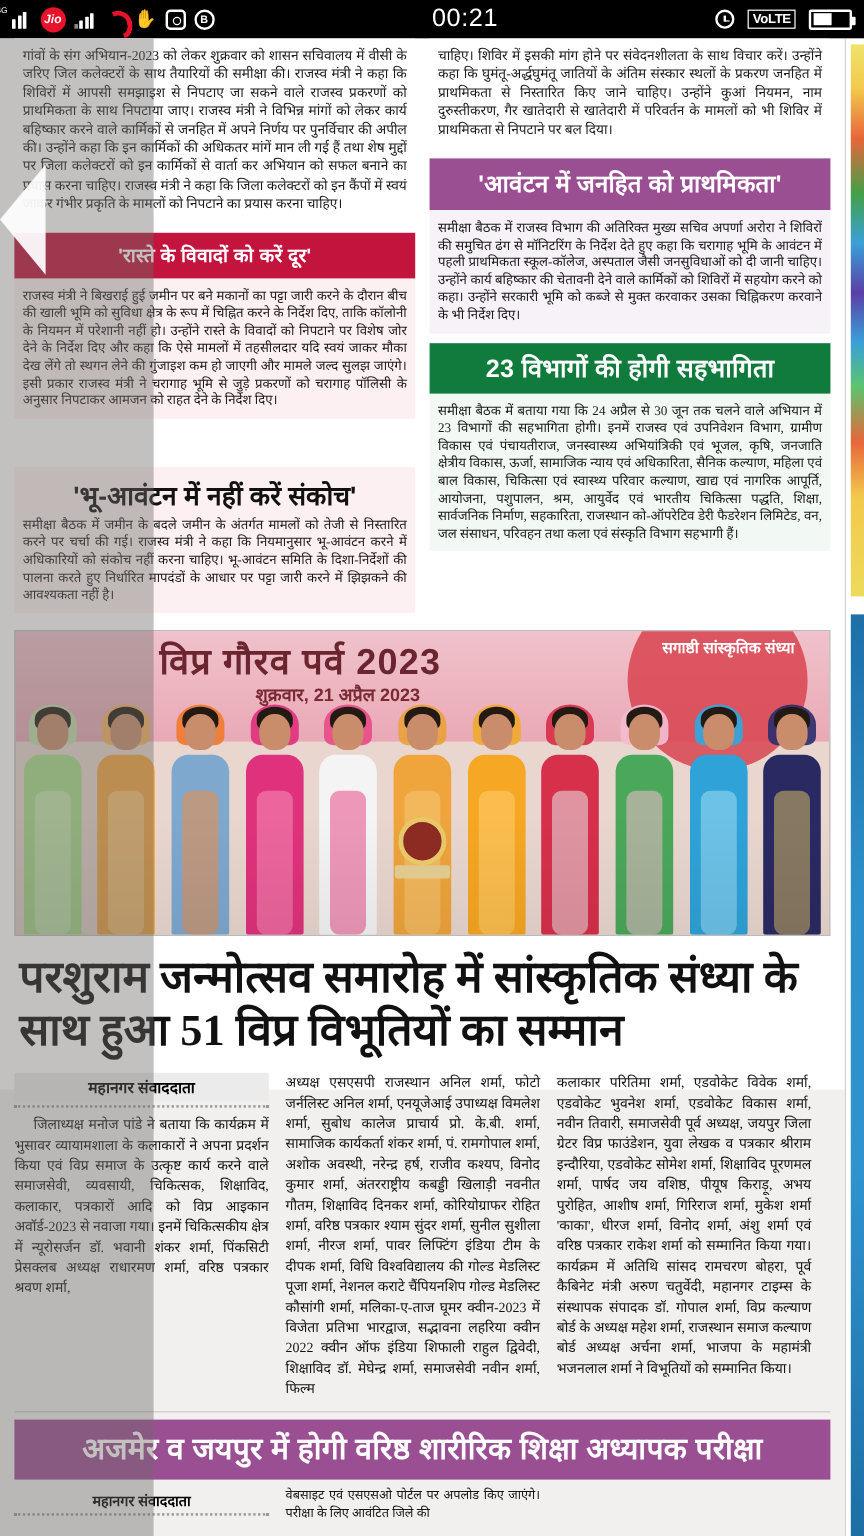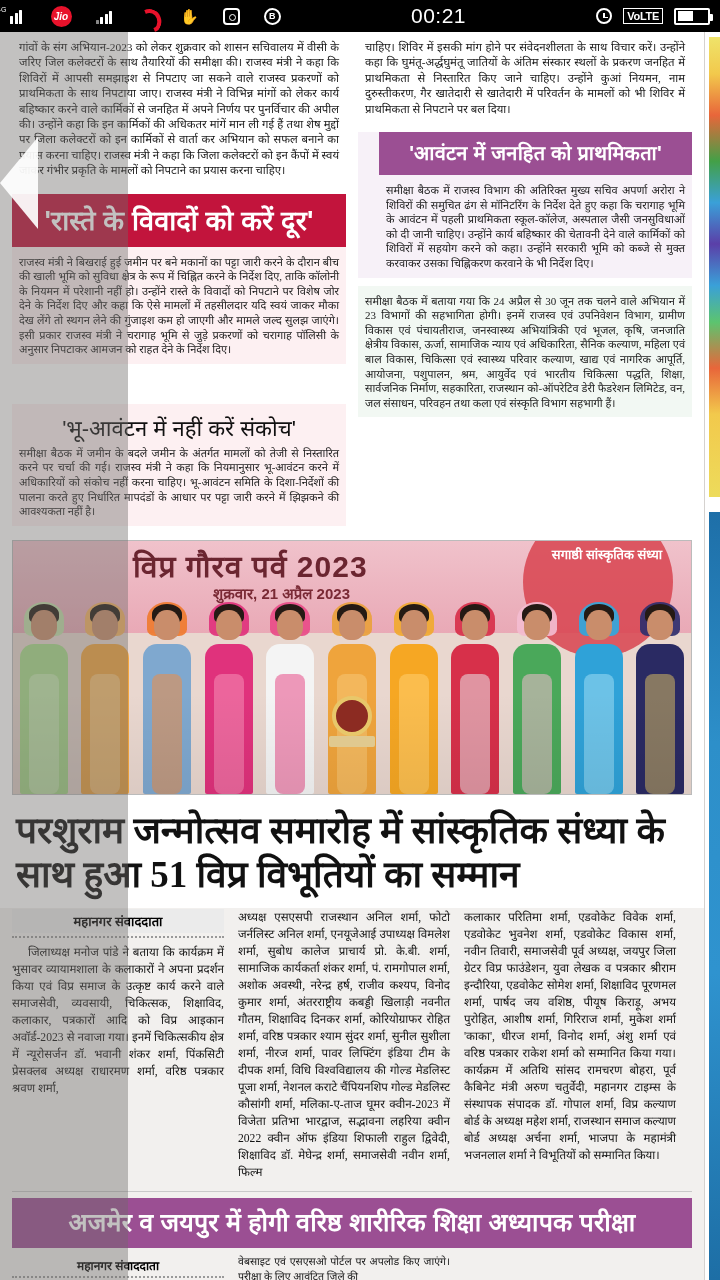--- a/index.html
+++ b/index.html
@@ -5,21 +5,21 @@
   * { margin:0; padding:0; box-sizing:border-box; }
   html,body{ width:720px; height:1280px; overflow:hidden; background:#000; }
   body{ font-family:"Liberation Serif", serif; }
 
   
   .statusbar{
     position:absolute; left:0; top:0; width:720px; height:32px;
     background:#000; color:#fff; display:flex; align-items:center;
     padding:0 10px; font-family:"Liberation Sans", sans-serif;
   }
-  .sb-left{ display:flex; align-items:center; gap:24px; flex:0 0 auto; }
+  .sb-left{ display:flex; align-items:center; gap:7px; flex:0 0 auto; }
   .sb-mid{ flex:1 1 auto; display:flex; justify-content:center; }
   .sb-right{ display:flex; align-items:center; gap:11px; flex:0 0 auto; }
   .clock-text{ font-size:21px; letter-spacing:0.5px; font-weight:400; color:#fff;
                font-family:"Liberation Sans", sans-serif; }
 
   .sig{ display:inline-flex; align-items:flex-end; gap:1.5px; height:16px; position:relative; }
   .sig i{ display:block; width:3px; background:#fff; border-radius:.5px; }
   .sig i:nth-child(1){height:5px} .sig i:nth-child(2){height:8px}
   .sig i:nth-child(3){height:11px} .sig i:nth-child(4){height:14px}
   .sig-4g{ position:absolute; left:-13px; top:-1px; font-size:7px; line-height:6px; text-align:center; }
@@ -76,29 +76,29 @@
 
   .cols2{ display:flex; gap:12px; align-items:flex-start; }
   .c-left{ width:336px; } .c-right{ width:336px; }
 
   .body-txt{ font-family:"Liberation Serif", serif; font-size:11.4px; line-height:15.4px;
       text-align:justify; color:#1b1b1b; }
   .body-txt.tight{ font-size:11px; line-height:14.6px; }
 
   .band{ color:#fff; text-align:center; font-weight:bold;
          font-family:"Liberation Sans", sans-serif; letter-spacing:.2px; }
-  .band-red{ background:#c2143c; font-size:27px; padding:7px 4px 9px; }
+  .band-red{ background:#c2143c; font-size:16px; padding:7px 4px 9px; }
   .band-purple{ background:#9b4f93; font-size:20px; padding:7px 4px 9px; }
   .band-green{ background:#117a3d; font-size:21px; padding:6px 4px 8px; }
-  .subhead{ text-align:center; font-weight:normal; font-size:22px; color:#111;
+  .subhead{ text-align:center; font-weight:bold; font-size:22px; color:#111;
             font-family:"Liberation Sans", sans-serif; padding:8px 0 4px;margin-top:40px; }
 
   .blk{ margin-bottom:8px; }
   .pad{ padding:8px 7px 7px; }
-  .tint-pink{ background:#fdf0f2; } .tint-lilac{ background:#f7f1f8;padding-left:21px; }
+  .tint-pink{ background:#fdf0f2; } .tint-lilac{ background:#f7f1f8; }
   .tint-mint{ background:#f2f8f3; } .tint-plain{ background:#fff; }
 
   
   .photo-wrap{ position:relative; width:680px; height:255px; margin:6px 0 8px;
      border:1px solid #bbb; overflow:hidden; background:#e9d7cf; }
   .ph-banner{ position:absolute; left:0; top:0; width:100%; height:92px;
      background:linear-gradient(180deg,#f0c2cb,#e9a9b6); }
   .ph-banner .btxt{ position:absolute; left:120px; top:4px; font-size:30px; font-weight:bold;
      color:#6b2530; font-family:"Liberation Sans", sans-serif; letter-spacing:1px; white-space:nowrap;}
   .ph-banner .btxt2{ position:absolute; left:200px; top:42px; font-size:15px; font-weight:bold;
@@ -218,20 +218,21 @@
           </div>
 
           <div class="blk tint-lilac">
             <div class="band band-purple">'आवंटन में जनहित को प्राथमिकता'</div>
             <div class="pad">
                 <div class="body-txt tight">समीक्षा बैठक में राजस्व विभाग की अतिरिक्त मुख्य सचिव अपर्णा अरोरा ने शिविरों की समुचित ढंग से मॉनिटरिंग के निर्देश देते हुए कहा कि चरागाह भूमि के आवंटन में पहली प्राथमिकता स्कूल-कॉलेज, अस्पताल जैसी जनसुविधाओं को दी जानी चाहिए। उन्होंने कार्य बहिष्कार की चेतावनी देने वाले कार्मिकों को शिविरों में सहयोग करने को कहा। उन्होंने सरकारी भूमि को कब्जे से मुक्त करवाकर उसका चिह्निकरण करवाने के भी निर्देश दिए।</div>
               </div>
           </div>
 
           <div class="blk tint-mint">
+            <div class="band band-green">23 विभागों की होगी सहभागिता</div>
             <div class="pad">
                 <div class="body-txt tight">समीक्षा बैठक में बताया गया कि 24 अप्रैल से 30 जून तक चलने वाले अभियान में 23 विभागों की सहभागिता होगी। इनमें राजस्व एवं उपनिवेशन विभाग, ग्रामीण विकास एवं पंचायतीराज, जनस्वास्थ्य अभियांत्रिकी एवं भूजल, कृषि, जनजाति क्षेत्रीय विकास, ऊर्जा, सामाजिक न्याय एवं अधिकारिता, सैनिक कल्याण, महिला एवं बाल विकास, चिकित्सा एवं स्वास्थ्य परिवार कल्याण, खाद्य एवं नागरिक आपूर्ति, आयोजना, पशुपालन, श्रम, आयुर्वेद एवं भारतीय चिकित्सा पद्धति, शिक्षा, सार्वजनिक निर्माण, सहकारिता, राजस्थान को-ऑपरेटिव डेरी फैडरेशन लिमिटेड, वन, जल संसाधन, परिवहन तथा कला एवं संस्कृति विभाग सहभागी हैं।</div>
               </div>
           </div>
         </div>
       </div>
 
       <div class="photo-wrap">
         <div class="ph-banner">
           <div class="btxt">विप्र गौरव पर्व 2023</div>

